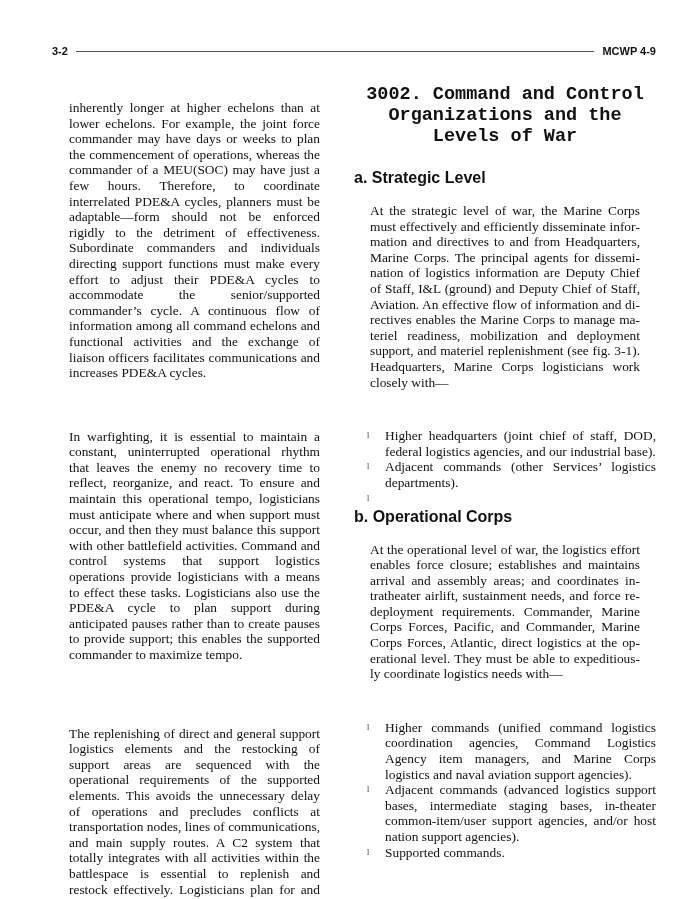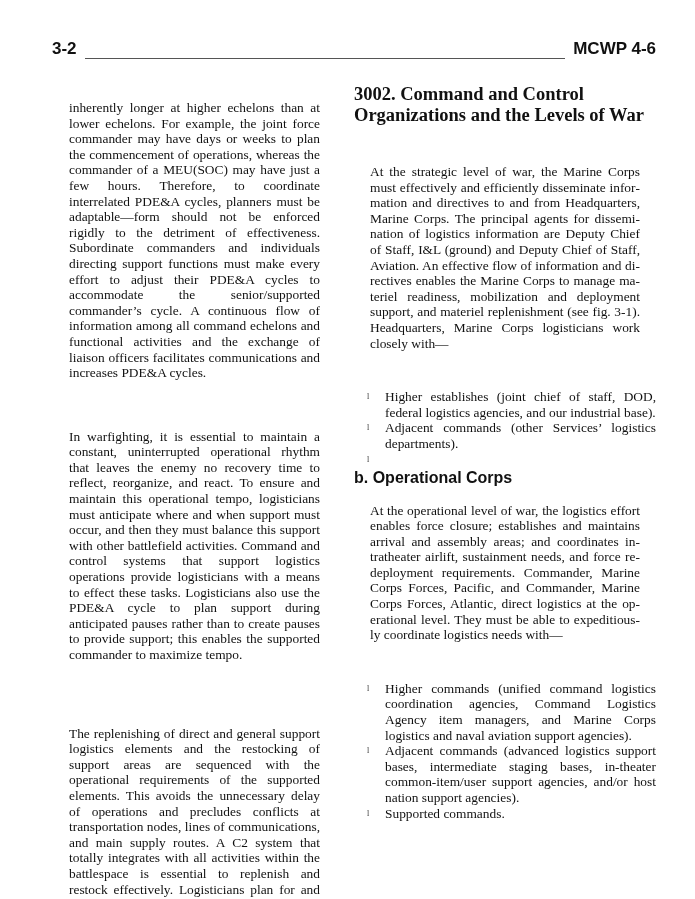--- a/index.html
+++ b/index.html
@@ -1,52 +1,53 @@
 <!DOCTYPE html>
 <html><head>
 <meta charset="utf-8">
 <style>
   html, body { margin: 0; padding: 0; background: #ffffff; }
   body { width: 695px; height: 899px; position: relative; overflow: hidden; color: #111; }
-  .header { position: absolute; left: 52px; top: 43px; width: 604px; height: 16px; display: flex; align-items: flex-end; font-family: "Liberation Sans", sans-serif; font-weight: bold; font-size: 17px; }
+  .header { position: absolute; left: 52px; top: 43px; width: 604px; height: 16px; display: flex; align-items: center; font-family: "Liberation Sans", sans-serif; font-weight: bold; font-size: 11px; }
   .header .rule { flex: 1; height: 0; border-top: 1px solid #555; margin: 0 8px; }
   .col { position: absolute; top: 84px; font-family: "Liberation Serif", serif; font-size: 13.4px; line-height: 15.6px; text-align: justify; }
   .col.left { left: 53px; width: 283px; }
   .col.right { left: 354px; width: 302px; }
   p { margin: 16px; hyphens: manual; }
   .h-sub { font-family: "Liberation Sans", sans-serif; font-weight: bold; font-size: 16px; line-height: 18px; margin: 0 0 7px 0; text-align: left; }
-  .h-main { font-family: Liberation Serif, serif; font-weight: bold; font-size: 18.5px; line-height: 21px; margin: 0; text-align: left; }
+  .h-main { font-family: Liberation Mono, monospace; font-weight: bold; font-size: 18.5px; line-height: 21px; margin: 0; text-align: center; }
   ul.bullets { list-style: none; margin: 0; padding: 0; }
   ul.bullets li { position: relative; padding-left: 31px; padding-right: 0; }
   ul.bullets li .bullet { position: absolute; left: 13px; top: 0; font-size: 8px; color: #333; }
 </style>
 </head>
 <body>
 
 <div class="header">
   <span>3-2</span>
   <span class="rule"></span>
-  <span>MCWP 4-6</span>
+  <span>MCWP 4-9</span>
 </div>
 
 <div class="col left">
   <p>inherently longer at higher echelons than at lower echelons. For example, the joint force commander may have days or weeks to plan the commence­ment of operations, whereas the commander of a MEU(SOC) may have just a few hours. There­fore, to coordinate interrelated PDE&amp;A cycles, planners must be adaptable—form should not be enforced rigidly to the detriment of effectiveness. Subordinate commanders and individuals direct­ing support functions must make every effort to adjust their PDE&amp;A cycles to accommodate the senior/supported commander’s cycle. A continu­ous flow of information among all command ech­elons and functional activities and the exchange of liaison officers facilitates communications and increases PDE&amp;A cycles.</p>
   <div style="height:16px"></div>
   <p>In warfighting, it is essential to maintain a con­stant, uninterrupted operational rhythm that leaves the enemy no recovery time to reflect, reor­ganize, and react. To ensure and maintain this op­erational tempo, logisticians must anticipate where and when support must occur, and then they must balance this support with other battle­field activities. Command and control systems that support logistics operations provide logisti­cians with a means to effect these tasks. Logisti­cians also use the PDE&amp;A cycle to plan support during anticipated pauses rather than to create pauses to provide support; this enables the sup­ported commander to maximize tempo.</p>
   <div style="height:31px"></div>
   <p>The replenishing of direct and general support lo­gistics elements and the restocking of support areas are sequenced with the operational require­ments of the supported elements. This avoids the unnecessary delay of operations and precludes conflicts at transportation nodes, lines of commu­nications, and main supply routes. A C2 system that totally integrates with all activities within the battlespace is essential to replenish and restock effectively. Logisticians plan for and build redun­dancy and flexibility into their C2 systems in or­der to be responsive to emergency requirements; to be ready to consolidate, shift, or divert assets; and to fight their way to the supported unit to en­sure timely delivery of supplies to prevent any in­terruption in tempo.</p>
 </div>
 
 <div class="col right">
   <h2 class="h-main">3002.  Command and Control Organizations and the Levels of War</h2>
   <div style="height:22px"></div>
+  <h3 class="h-sub">a.  Strategic Level</h3>
   <p>At the strategic level of war, the Marine Corps must effectively and efficiently disseminate infor­mation and directives to and from Headquarters, Marine Corps. The principal agents for dissemi­nation of logistics information are Deputy Chief of Staff, I&amp;L (ground) and Deputy Chief of Staff, Aviation. An effective flow of information and di­rectives enables the Marine Corps to manage ma­teriel readiness, mobilization and deployment support, and materiel replenishment (see fig. 3-1). Headquarters, Marine Corps logisticians work closely with—</p>
   <div style="height:22px"></div>
   <ul class="bullets">
-    <li><span class="bullet">l</span><span>Higher establishes (joint chief of staff, DOD, federal logistics agencies, and our in­dustrial base).</span></li>
+    <li><span class="bullet">l</span><span>Higher headquarters (joint chief of staff, DOD, federal logistics agencies, and our in­dustrial base).</span></li>
     <li><span class="bullet">l</span><span>Adjacent commands (other Services’ logis­tics departments).</span></li>
     <li><span class="bullet">l</span></li>
   </ul>
   <div style="height:17px"></div>
   <h3 class="h-sub">b.  Operational Corps</h3>
   <p>At the operational level of war, the logistics effort enables force closure; establishes and maintains arrival and assembly areas; and coordinates in­tratheater airlift, sustainment needs, and force re­deployment requirements. Commander, Marine Corps Forces, Pacific, and Commander, Marine Corps Forces, Atlantic, direct logistics at the op­erational level. They must be able to expeditious­ly coordinate logistics needs with—</p>
   <div style="height:22px"></div>
   <ul class="bullets">
     <li><span class="bullet">l</span><span>Higher commands (unified command logis­tics coordination agencies, Command Logis­tics Agency item managers, and Marine Corps logistics and naval aviation support agencies).</span></li>
     <li><span class="bullet">l</span><span>Adjacent commands (advanced logistics support bases, intermediate staging bases, in-theater common-item/user support agen­cies, and/or host nation support agencies).</span></li>

